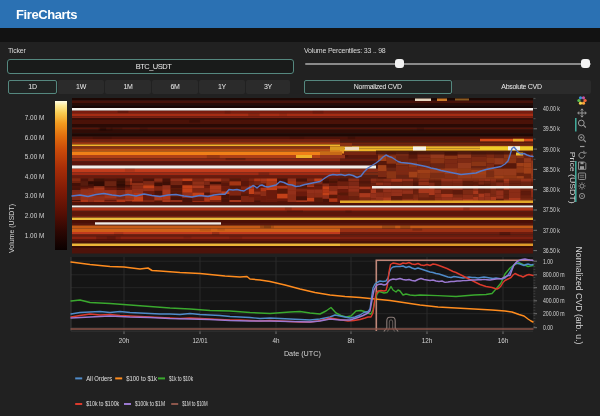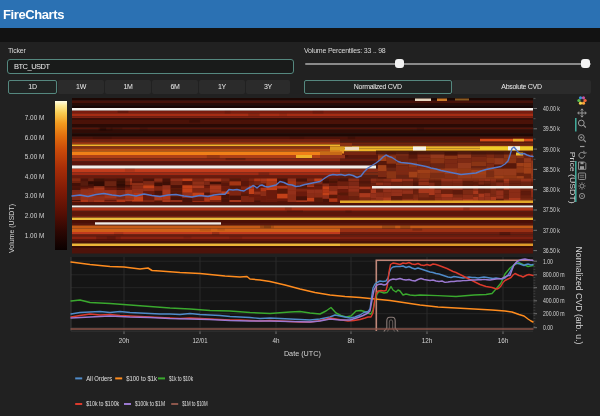--- a/index.html
+++ b/index.html
@@ -1,21 +1,21 @@
 <!DOCTYPE html>
 <html><head><meta charset="utf-8"><style>
 *{margin:0;padding:0;box-sizing:border-box;}
 html,body{width:600px;height:416px;background:#212121;font-family:"Liberation Sans",sans-serif;overflow:hidden;}
 .header{position:absolute;left:0;top:0;width:600px;height:28px;background:#2b71b3;color:#fff;
- font-size:13px;font-weight:bold;letter-spacing:-0.4px;line-height:29px;padding-left:3px;}
+ font-size:13px;font-weight:bold;letter-spacing:-0.4px;line-height:29px;padding-left:16px;}
 .strip{position:absolute;left:0;top:28px;width:600px;height:14px;background:#121212;}
 .card{position:absolute;left:0;top:42px;width:600px;height:374px;background:#212121;}
 .lab{position:absolute;font-size:7px;letter-spacing:-0.2px;color:#d8d8d8;}
 .inp{position:absolute;left:7px;top:59px;width:287px;height:15px;border:1px solid #55887f;border-radius:3px;
- background:#191b1a;color:#ececec;font-size:7.5px;letter-spacing:-0.5px;line-height:13px;padding-left:6px;}
+ background:#191b1a;color:#ececec;font-size:7.5px;letter-spacing:-0.5px;line-height:13px;padding-left:6px;text-align:center;}
 .btn{position:absolute;height:14px;background:#2b2b2b;color:#ececec;font-size:7px;letter-spacing:-0.3px;text-align:center;
  line-height:14px;border-radius:2px;}
 .btn.active{background:#202423;border:1px solid #55887f;line-height:12px;}
 .track{position:absolute;left:305px;top:62.5px;width:286px;height:2px;background:#8a8a8a;border-radius:1px;}
 .handle{position:absolute;top:58.5px;width:9px;height:9px;background:#f2f2f2;border-radius:3px;}
 </style></head>
 <body>
 <div class="header">FireCharts</div>
 <div class="strip"></div>
 <div class="card"></div>

